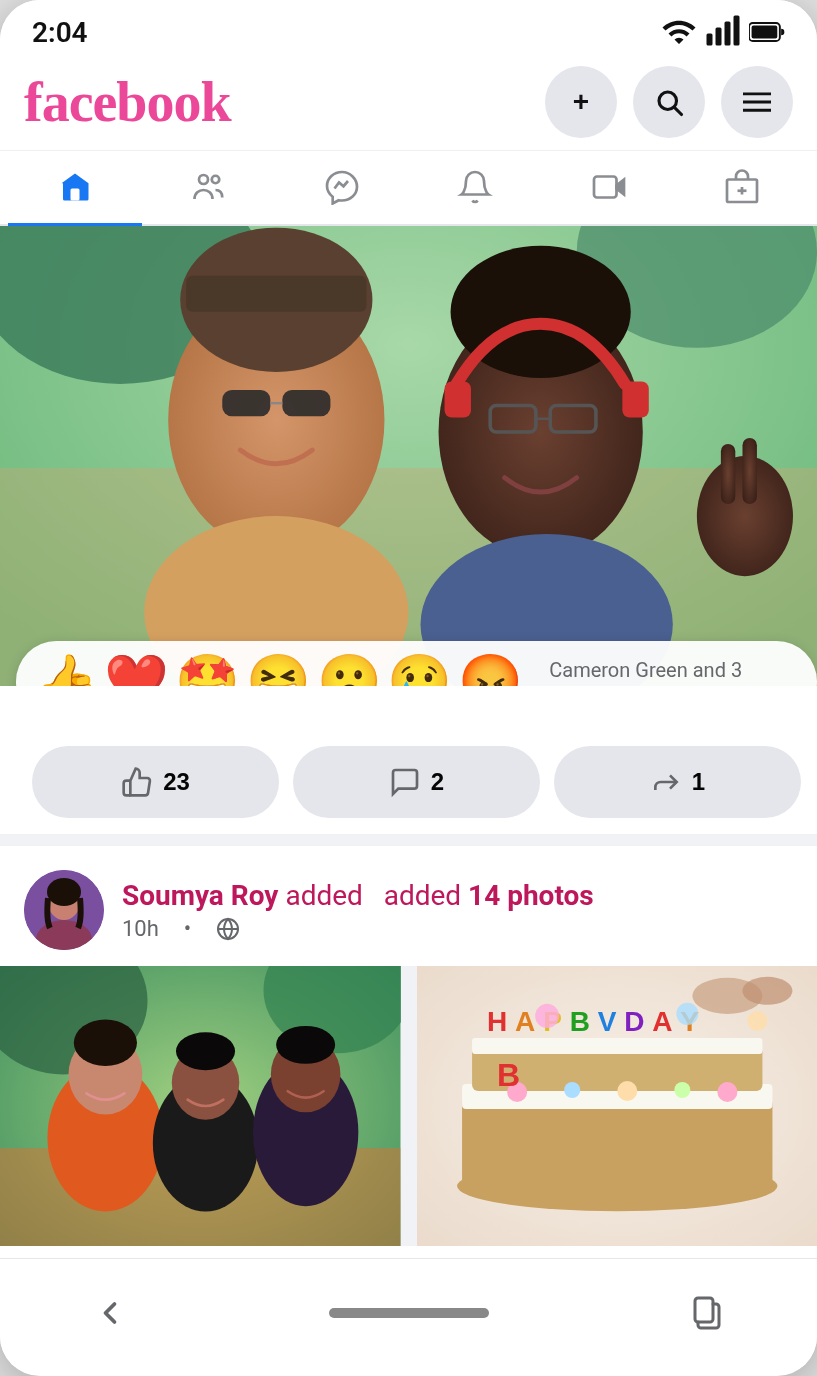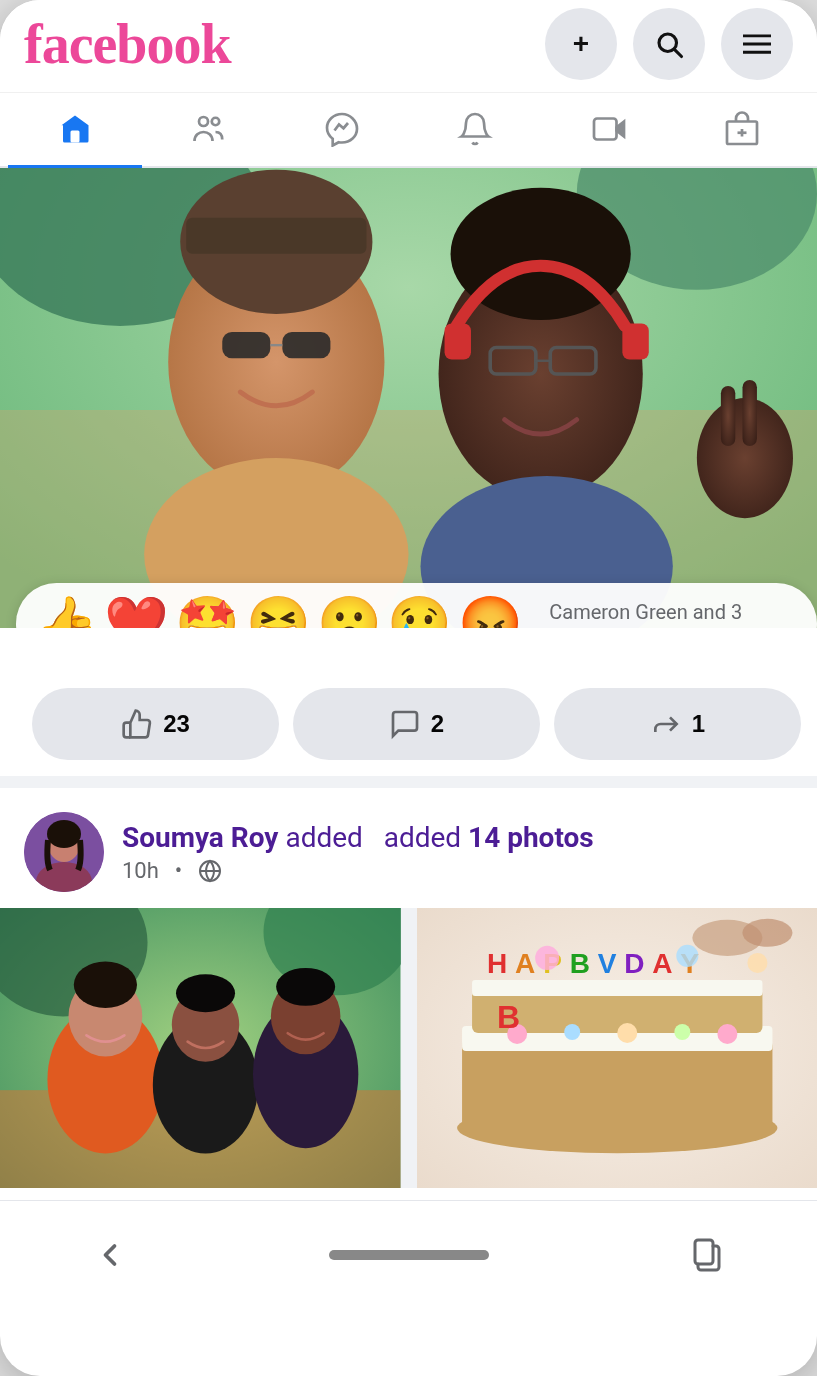--- a/index.html
+++ b/index.html
@@ -193,30 +193,30 @@
       background: linear-gradient(135deg, #7b4fa0, #9c6ec0);
       flex-shrink: 0;
       overflow: hidden;
       display: flex;
       align-items: center;
       justify-content: center;
     }
     .post2-meta { flex: 1; }
     .post2-author {
       font-size: 28px;
-      color: #4c1d95;
+      color: #be185d;
     }
     .post2-author .bold { font-weight: 700; }
     .post2-time {
       font-size: 22px;
       color: #65676b;
       margin-top: 4px;
       display: flex;
       align-items: center;
-      gap: 16px;
+      gap: 25px;
     }
     
     .photo-grid {
       display: flex;
       gap: 16px;
       padding: 0;
       background: #f0f2f5;
     }
     .photo-grid-item {
       flex: 1;
@@ -253,20 +253,42 @@
     .icon-svg {
       width: 36px;
       height: 36px;
     }
   </style>
 </head>
 <body>
 
 <div class="phone-frame">
 
+  <div class="status-bar">
+    <span class="status-time">2:04</span>
+    <div class="status-icons">
+
+      <svg class="wifi-icon icon-svg" viewBox="0 0 24 24" fill="#111">
+        <path d="M1 9l2 2c5-5 13-5 18 0l2-2C16.93 2.93 7.08 2.93 1 9zm8 8l3 3 3-3a4.237 4.237 0 0 0-6 0zm-4-4l2 2a7 7 0 0 1 10 0l2-2C15.14 9.14 8.87 9.14 5 13z"></path>
+      </svg>
+
+      <svg class="signal-icon icon-svg" viewBox="0 0 24 24" fill="#111">
+        <rect x="1" y="13" width="4" height="8" rx="1"></rect>
+        <rect x="7" y="9" width="4" height="12" rx="1"></rect>
+        <rect x="13" y="5" width="4" height="16" rx="1"></rect>
+        <rect x="19" y="1" width="4" height="20" rx="1"></rect>
+      </svg>
+
+      <svg class="battery-icon icon-svg" viewBox="0 0 28 14" fill="#111">
+        <rect x="0" y="0" width="24" height="14" rx="3" fill="none" stroke="#111" stroke-width="1.5"></rect>
+        <rect x="2" y="2" width="20" height="10" rx="1.5" fill="#111"></rect>
+        <path d="M25 4.5 v5 a2 2 0 0 0 0-5z"></path>
+      </svg>
+    </div>
+  </div>
 
   <div class="header">
     <span class="facebook-logo">facebook</span>
     <div class="header-actions">
       <button class="header-btn">
         <span>+</span>
       </button>
       <button class="header-btn">
         <svg width="30" height="30" viewBox="0 0 24 24" fill="none" stroke="#111" stroke-width="2.5" stroke-linecap="round">
           <circle cx="11" cy="11" r="7"></circle>

